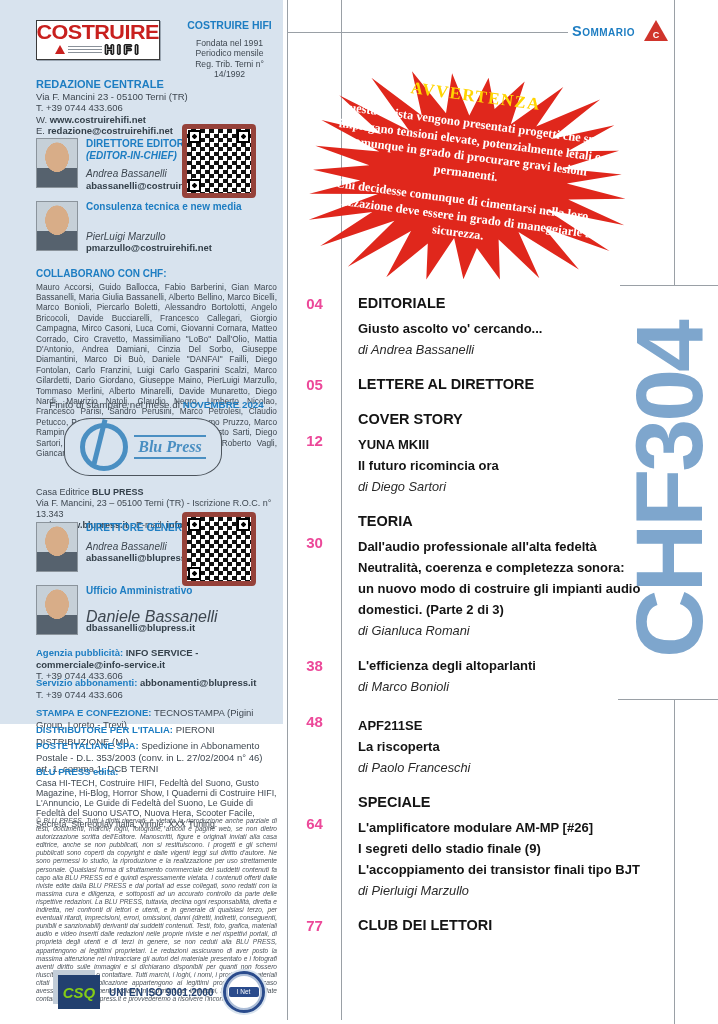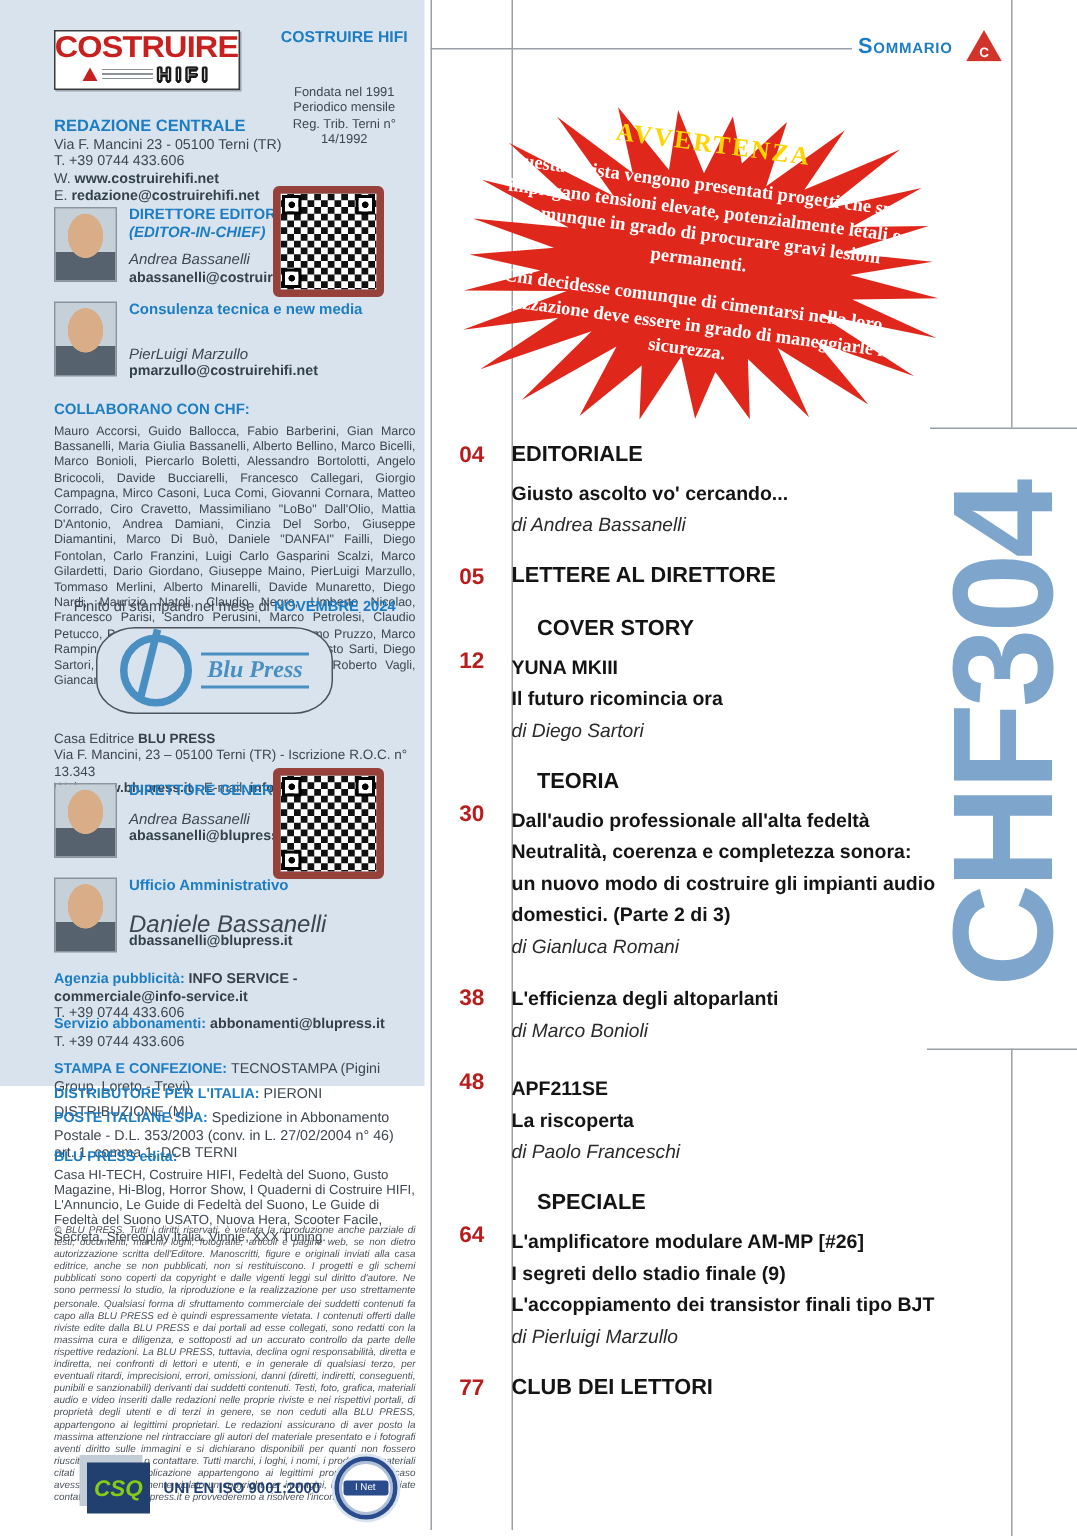--- a/index.html
+++ b/index.html
@@ -17,21 +17,21 @@
   .logo-row{display:flex;align-items:flex-start;}
   .logobox{width:122px;height:38px;background:#fff;border:1px solid #3a3a3a;flex:none;
            display:flex;flex-direction:column;align-items:center;justify-content:center;box-shadow:1px 1px 0 #9aa6b2;}
   .logo1{color:#c8201e;font-weight:bold;font-size:20px;line-height:19px;letter-spacing:-0.5px;transform:scaleX(1.08);}
   .logo2row{display:flex;align-items:center;gap:3px;height:15px;}
   .tri-sm{width:0;height:0;border-left:5px solid transparent;border-right:5px solid transparent;border-bottom:9px solid #c8201e;}
   .microlines{width:34px;height:8px;background:repeating-linear-gradient(#8a9199 0 1px,transparent 1px 3px);}
   .logo3{font-weight:bold;font-size:13px;letter-spacing:3px;color:#fff;-webkit-text-stroke:1.2px #1a1a1a;
          text-shadow:-1px 0 #1a1a1a,1px 0 #1a1a1a,0 -1px #1a1a1a,0 1px #1a1a1a;}
   .mast-right{margin-left:22px;text-align:center;width:110px;}
-  .mast-title{font-size:10.5px;margin-bottom:24px;}
+  .mast-title{font-size:10.5px;margin-bottom:6px;}
   .mast-line{font-size:8.6px;line-height:10.5px;color:#3e4750;}
   
   .person{display:flex;}
   .photo{width:40px;height:48px;flex:none;border:1px solid #8b949c;background:
      radial-gradient(ellipse 12px 15px at 50% 38%,#d8ad88 97%,rgba(0,0,0,0) 100%),
      linear-gradient(#c6d0d8 60%,#56626e 60%);}
   .pcol{margin-left:8px;}
   .qr{position:absolute;width:64px;height:64px;border:5px solid #96423a;border-radius:4px;background:
       conic-gradient(#111 90deg,#fff 0 180deg,#111 0 270deg,#fff 0) 0 0/9px 9px;}
   .qr i{position:absolute;width:9px;height:9px;border:2px solid #000;
@@ -66,22 +66,22 @@
   
   .starwrap{position:absolute;left:284px;top:52px;width:366px;height:252px;}
   .startext{position:absolute;left:316px;top:86px;width:302px;transform:rotate(7.5deg);
             text-align:center;font-family:"Liberation Serif",serif;font-weight:bold;color:#fff;}
   .warn-title{color:#ffd400;font-size:17px;letter-spacing:1.5px;margin-bottom:9px;}
   .warn-p{font-size:12.4px;line-height:16.5px;}
   .warn-p2{margin-top:11px;}
   
   .toc{position:absolute;left:288px;top:293px;width:352px;color:#141414;}
   .toc-entry{display:flex;margin-bottom:14px;}
-  .toc-page{width:53px;flex:none;text-align:center;font-weight:bold;font-size:15px;line-height:21px;color:#b91c1c;}
-  .toc-body{white-space:nowrap;}
+  .toc-page{width:53px;flex:none;text-align:center;font-weight:bold;font-size:15px;line-height:21px;color:#ec4899;}
+  .toc-body{padding-left:17px;white-space:nowrap;}
   .toc-preheader{margin-left:70px;font-size:14.5px;font-weight:bold;line-height:21px;}
   .toc-header{font-size:14.5px;font-weight:bold;line-height:21px;}
   .toc-line{font-size:13px;font-weight:bold;line-height:21px;}
   .gap4{margin-top:4px;}
   .toc-author{font-size:12.8px;font-style:italic;line-height:21px;color:#2a2a2a;}
   
   .issue{position:absolute;left:467px;top:447px;width:404px;height:86px;transform:rotate(-90deg);
          color:#7ea6cd;font-weight:bold;font-size:95px;line-height:86px;letter-spacing:-3px;text-align:center;}
 </style>
 </head>

